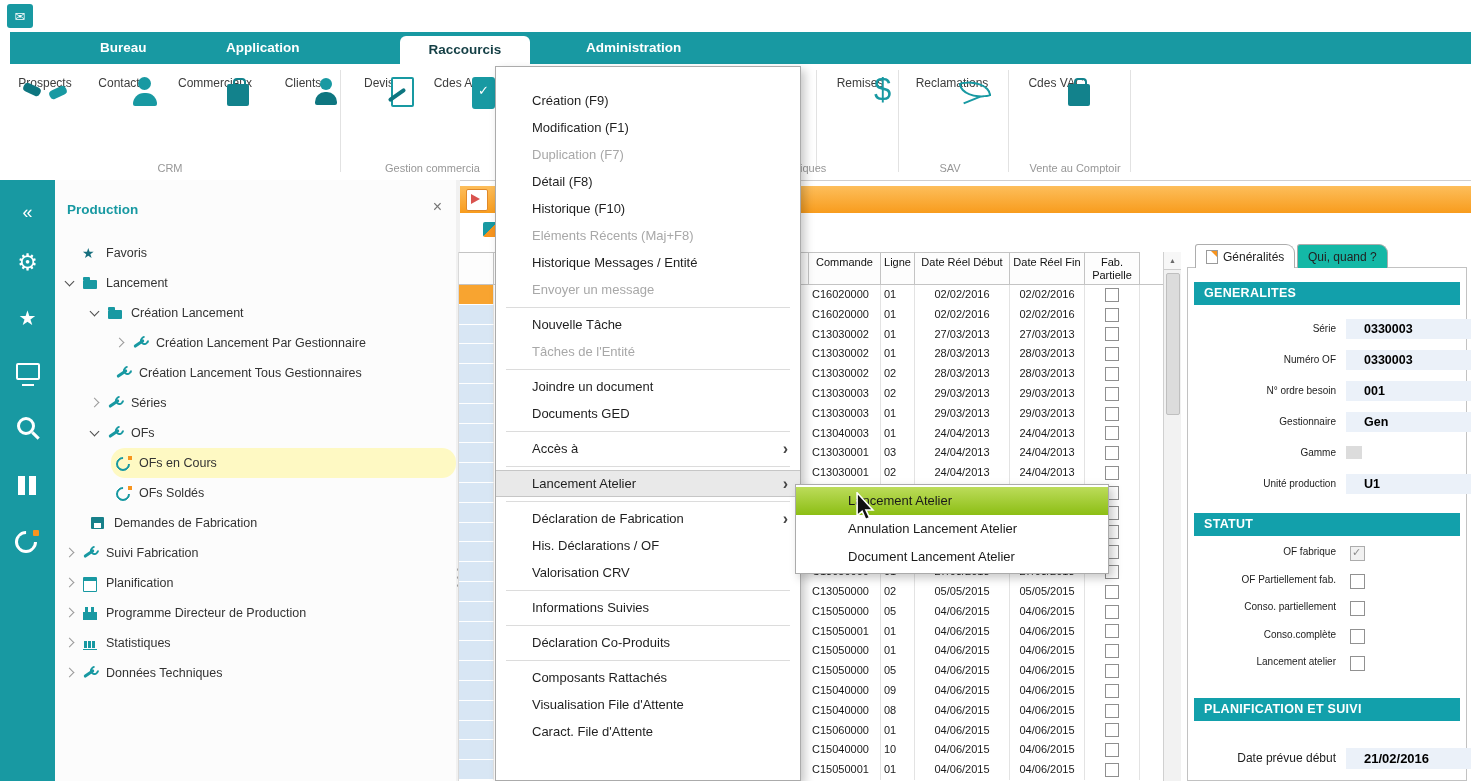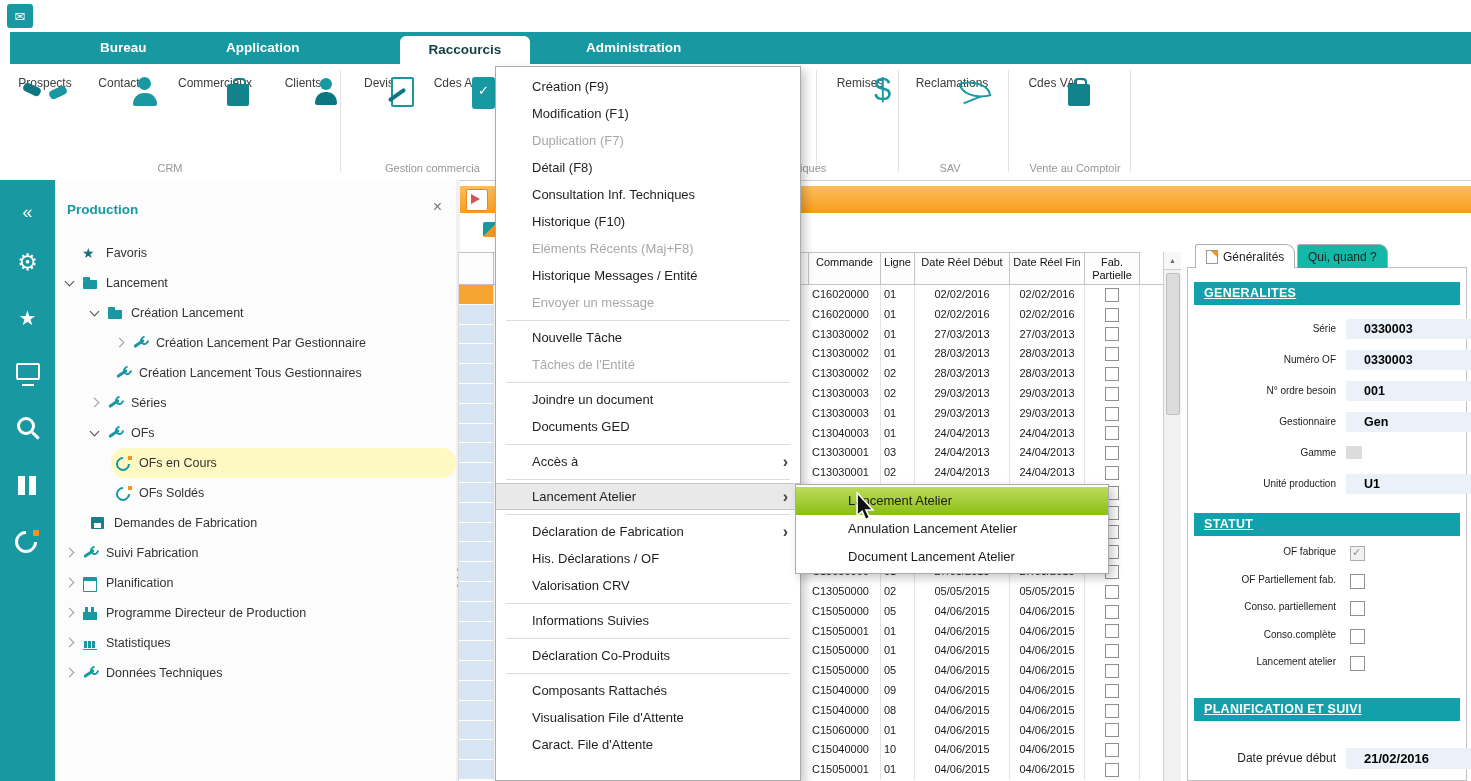--- a/index.html
+++ b/index.html
@@ -112,37 +112,37 @@
   .vs-up{height:17px;border-bottom:1px solid #CDCDCD;background:#F7F7F7;text-align:center;font-size:7px;line-height:17px;color:#6A6A6A;}
   .vs-thumb{position:absolute;left:2px;top:21px;width:12px;height:140px;background:#DCDCDC;border:1px solid #BFBFBF;border-radius:2px;}
   
   .rpanel{position:absolute;left:1187px;top:244px;width:280px;height:537px;}
   .rtab{position:absolute;top:0;height:23px;background:#fff;border:1px solid #ADADAD;border-bottom:none;border-radius:3px 9px 0 0;
         display:flex;align-items:center;gap:5px;padding:0 10px;font-size:12px;color:#222;z-index:2;}
   .rtab.inactive{z-index:1;background:#14b8a6;}
   .tab-ic{width:10px;height:12px;border:1px solid #9A9A9A;background:#fff;position:relative;}
   .tab-ic::after{content:"";position:absolute;right:0;top:0;border:3px solid transparent;border-top:3px solid #F7941E;border-right:3px solid #F7941E;}
   .rcard{position:absolute;left:0;top:23px;right:0;bottom:0;background:#fff;border:1px solid #C2C2C2;}
-  .sechead{margin:14px 6px 0 6px;height:23px;line-height:23px;background:#12A0AB;color:#fff;font-weight:bold;font-size:12.5px;padding-left:10px;letter-spacing:.3px;text-decoration:underline;}
+  .sechead{margin:14px 6px 0 6px;height:23px;line-height:23px;background:#12A0AB;color:#fff;font-weight:bold;font-size:12.5px;padding-left:10px;letter-spacing:.3px;}
   .frow{height:31px;display:flex;align-items:center;}
   .flabel{width:148px;text-align:right;padding-right:6px;font-size:10px;color:#1C1C1C;flex:none;}
   .val{font-weight:bold;font-size:12.5px;color:#000;background:#EBF1F9;min-width:100px;padding:3px 18px;margin-left:4px;}
   .val.empty{min-width:0;width:16px;height:13px;padding:0;background:#DCDCDC;}
   .fields{margin-top:8px;}
   .statusrows{margin-top:10px;}
   .srow{height:27.5px;display:flex;}
   .cb{width:13px;height:13px;border:1px solid #919191;background:#fff;position:relative;margin-left:8px;flex:none;}
   .cb.checked{background:#F1F1F1;border-color:#ACACAC;}
   .cb.checked::after{content:"✓";position:absolute;left:1px;top:-1px;font-size:11px;color:#8A8A8A;}
   .planrow{margin-top:22px;}
   .planrow .flabel{font-size:12px;}
   .planrow .val{font-size:13px;}
   
   .ctxmenu{position:absolute;left:495px;top:66px;width:306px;height:715px;background:#fff;border:1px solid #ABABAB;
-           box-shadow:4px 4px 9px rgba(0,0,0,.22);z-index:40;padding-top:6px;box-sizing:border-box;overflow:hidden;}
+           box-shadow:4px 4px 9px rgba(0,0,0,.22);z-index:40;padding-top:20px;box-sizing:border-box;overflow:hidden;}
   .mi{height:27px;line-height:27px;display:flex;padding:0 12px 0 36px;font-size:13px;color:#1F1F1F;cursor:default;}
   .milabel{flex:1;white-space:nowrap;}
   .miarrow{color:#444;font-size:16px;font-weight:bold;}
   .mi.disabled{color:#A8A8A8;}
   .mi.hl{background:#E9E9E9;border-top:1px solid #C6C6C6;border-bottom:1px solid #C6C6C6;height:25px;line-height:25px;}
   .sep{height:1px;background:#DCDCDC;margin:4px 10px 3px 10px;overflow:hidden;}
   
   .submenu{position:absolute;left:795px;top:484px;width:312px;background:#fff;border:1px solid #ABABAB;
            box-shadow:4px 4px 9px rgba(0,0,0,.22);z-index:50;padding:2px 0;}
   .smi{height:28px;line-height:28px;padding-left:52px;font-size:13px;color:#1A1A1A;white-space:nowrap;cursor:default;}
@@ -750,24 +750,20 @@
       <div class="mi disabled">
         <span class="milabel">Duplication (F7)</span>
         <span class="miarrow"></span>
       </div>
 
       <div class="mi">
         <span class="milabel">Détail (F8)</span>
         <span class="miarrow"></span>
       </div>
 
-      <div class="mi">
-        <span class="milabel">Consultation Inf. Techniques</span>
-        <span class="miarrow"></span>
-      </div>
 
       <div class="mi">
         <span class="milabel">Historique (F10)</span>
         <span class="miarrow"></span>
       </div>
 
       <div class="mi disabled">
         <span class="milabel">Eléments Récents (Maj+F8)</span>
         <span class="miarrow"></span>
       </div>

